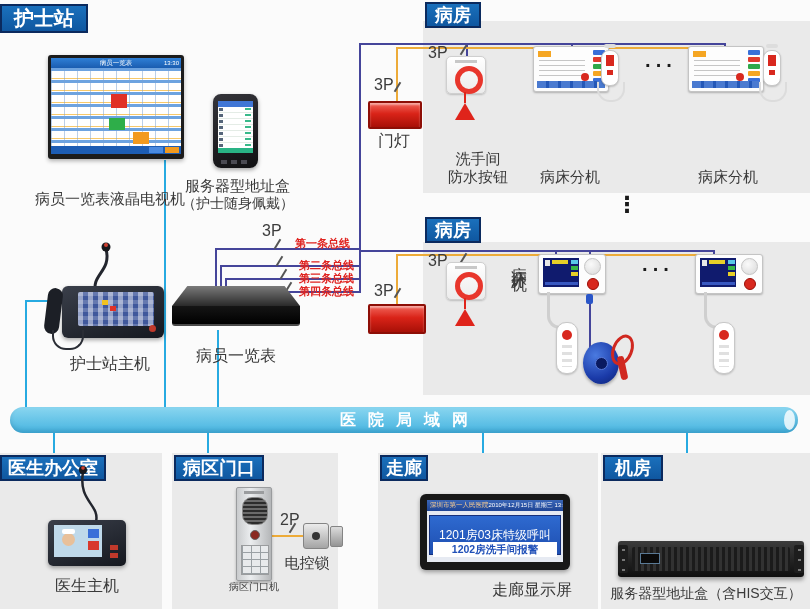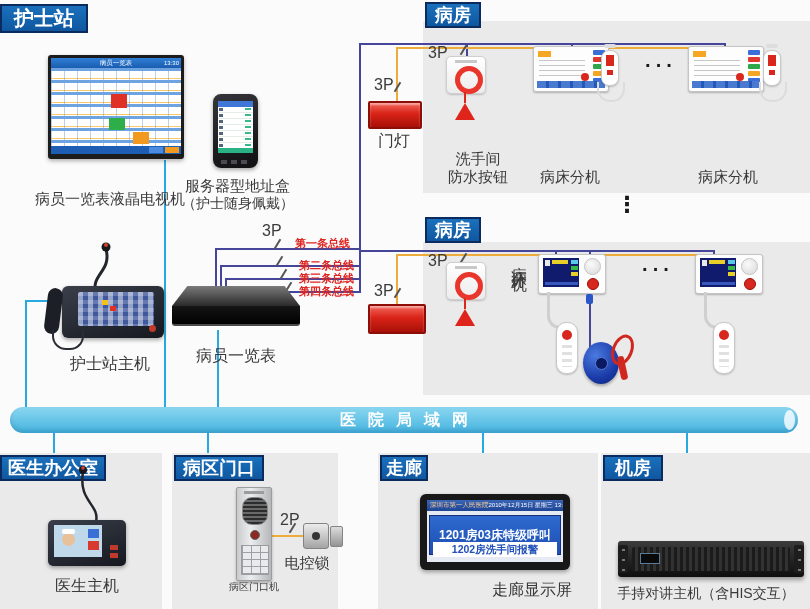--- a/index.html
+++ b/index.html
@@ -295,27 +295,27 @@
   <div class="abs" style="left:330px;top:526px;width:11px;height:19px;background:linear-gradient(180deg,#dcdcdc,#949494);border:1px solid #848484;border-radius:2px;"></div>
   <div class="lbl" style="left:280px;top:554px;width:54px;">电控锁</div>
   <div class="lbl" style="left:212px;top:580px;width:84px;font-size:10px;">病区门口机</div>
 
   <div class="abs" style="left:420px;top:494px;width:150px;height:76px;background:#181818;border-radius:6px;box-shadow:0 2px 4px rgba(0,0,0,.35);">
     <div class="abs" style="left:7px;top:6px;width:136px;height:62px;background:#e6eaf2;overflow:hidden;">
       <div class="abs" style="left:0;top:0;right:0;height:11px;background:linear-gradient(180deg,#3a66b8,#1e4494);display:flex;align-items:center;justify-content:space-between;padding:0 3px;box-sizing:border-box;">
         <span style="font-size:6.5px;color:#ffd090;white-space:nowrap;">深圳市第一人民医院</span>
         <span style="font-size:6px;color:#fff;white-space:nowrap;">2010年12月15日 星期三 13:45</span>
       </div>
-      <div class="abs" style="left:2px;top:15px;right:2px;height:40px;background:linear-gradient(180deg,#2e6ad0,#1e4eb0);border:1px solid #16307c;color:#fff;font-weight:bold;font-size:12px;display:flex;align-items:center;justify-content:center;white-space:nowrap;box-sizing:border-box;">1201房03床特级呼叫</div>
+      <div class="abs" style="left:2px;top:15px;right:2px;height:40px;background:linear-gradient(180deg,#2e6ad0,#1e4eb0);border:1px solid #16307c;color:#fff;font-weight:normal;font-size:12px;display:flex;align-items:center;justify-content:center;white-space:nowrap;box-sizing:border-box;">1201房03床特级呼叫</div>
       <div class="abs" style="left:6px;top:42px;right:6px;height:15px;background:#fff;color:#2050b8;font-weight:bold;font-size:10.5px;display:flex;align-items:center;justify-content:center;white-space:nowrap;">1202房洗手间报警</div>
     </div>
   </div>
   <div class="lbl" style="left:448px;top:580px;width:96px;font-size:16px;margin-left:36px;">走廊显示屏</div>
 
   <div class="abs" style="left:618px;top:541px;width:186px;height:36px;background:linear-gradient(180deg,#3c3c3c,#0e0e0e);border-radius:3px;box-shadow:0 3px 4px rgba(0,0,0,.35);">
     <div class="abs" style="left:0;top:4px;width:10px;height:28px;background:#1d1d1d;border-radius:2px;background-image:repeating-linear-gradient(180deg,#777 0 2px,transparent 2px 10px);background-position:4px 4px;background-repeat:no-repeat;background-size:3px 24px;"></div>
     <div class="abs" style="right:0;top:4px;width:10px;height:28px;background:#1d1d1d;border-radius:2px;background-image:repeating-linear-gradient(180deg,#777 0 2px,transparent 2px 10px);background-position:4px 4px;background-repeat:no-repeat;background-size:3px 24px;"></div>
     <div class="abs" style="left:14px;top:6px;right:14px;bottom:6px;background:repeating-linear-gradient(90deg,#1b1b1b 0 3px,#323232 3px 6px);border-radius:2px;"></div>
     <div class="abs" style="left:22px;top:12px;width:18px;height:9px;background:#0a0a0a;border:1px solid #5a7a96;"></div>
   </div>
-  <div class="lbl" style="left:604px;top:585px;width:204px;font-size:14px;">手持对讲主机（含HIS交互）</div>
+  <div class="lbl" style="left:604px;top:585px;width:204px;font-size:14px;">服务器型地址盒（含HIS交互）</div>
 
 </div>
 
 </body></html>

